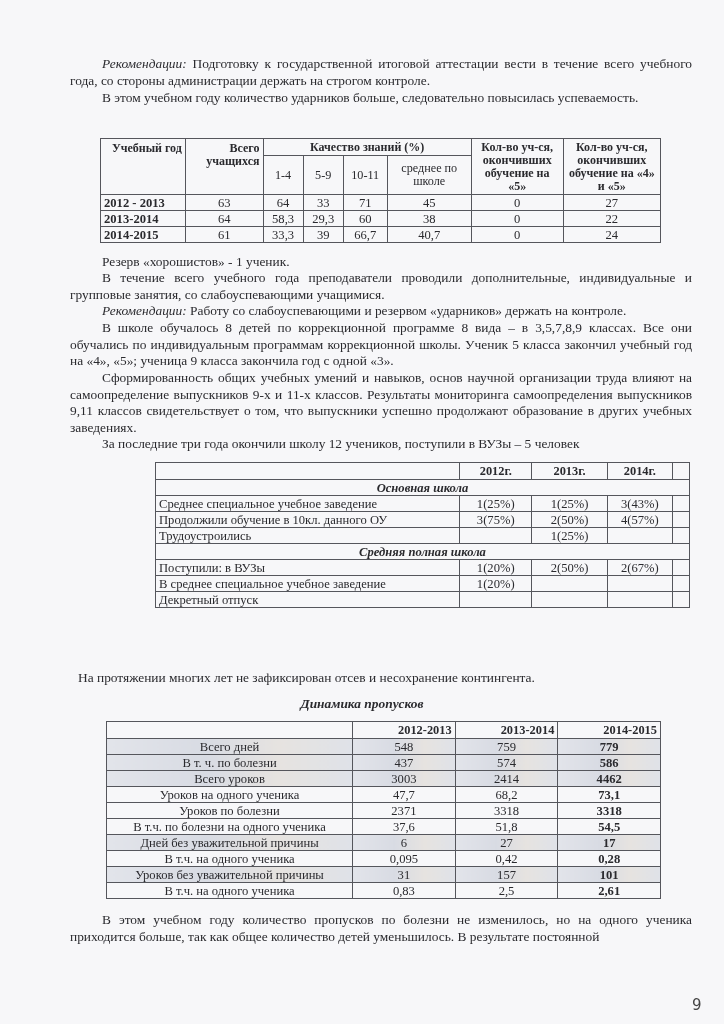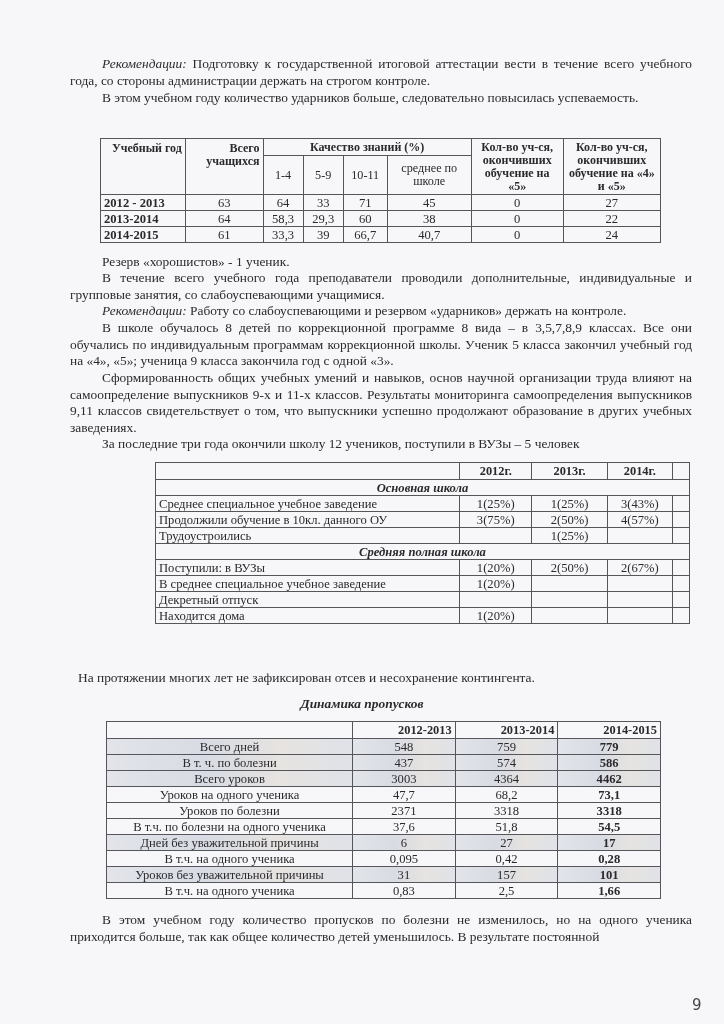--- a/index.html
+++ b/index.html
@@ -181,27 +181,20 @@
       <td class="v"></td>
       <td></td>
     </tr>
     <tr>
       <td>Декретный отпуск</td>
       <td class="v"></td>
       <td class="v"></td>
       <td class="v"></td>
       <td></td>
     </tr>
-    <tr>
-      <td>Находится дома</td>
-      <td class="v">1(20%)</td>
-      <td class="v"></td>
-      <td class="v"></td>
-      <td></td>
-    </tr>
   </tbody>
     </table>
 
   <p class="para" style="top:670px; left:78px">
     <span>На протяжении многих лет не зафиксирован отсев и несохранение контингента.</span>
   </p>
 
   <div class="caption">Динамика пропусков</div>
 
   <table id="t3">
@@ -222,21 +215,21 @@
         </tr>
         <tr class="shade">
           <td>В т. ч. по болезни</td>
           <td>437</td>
           <td>574</td>
           <td class="b">586</td>
         </tr>
         <tr class="shade">
           <td>Всего уроков</td>
           <td>3003</td>
-          <td>4364</td>
+          <td>2414</td>
           <td class="b">4462</td>
         </tr>
         <tr>
           <td>Уроков на одного ученика</td>
           <td>47,7</td>
           <td>68,2</td>
           <td class="b">73,1</td>
         </tr>
         <tr>
           <td>Уроков по болезни</td>
@@ -265,21 +258,21 @@
         <tr class="shade">
           <td>Уроков без уважительной причины</td>
           <td>31</td>
           <td>157</td>
           <td class="b">101</td>
         </tr>
         <tr>
           <td>В т.ч. на одного ученика</td>
           <td>0,83</td>
           <td>2,5</td>
-          <td class="b">1,66</td>
+          <td class="b">2,61</td>
         </tr>
       </tbody>
   </table>
 
   <p class="para" style="top:912px">
     <span class="ind"></span><span>В этом учебном году количество пропусков по болезни не изменилось, но на одного ученика приходится больше, так как общее количество детей уменьшилось. В результате постоянной</span>
   </p>
 
   <div class="pagenum">9</div>
 </div>

